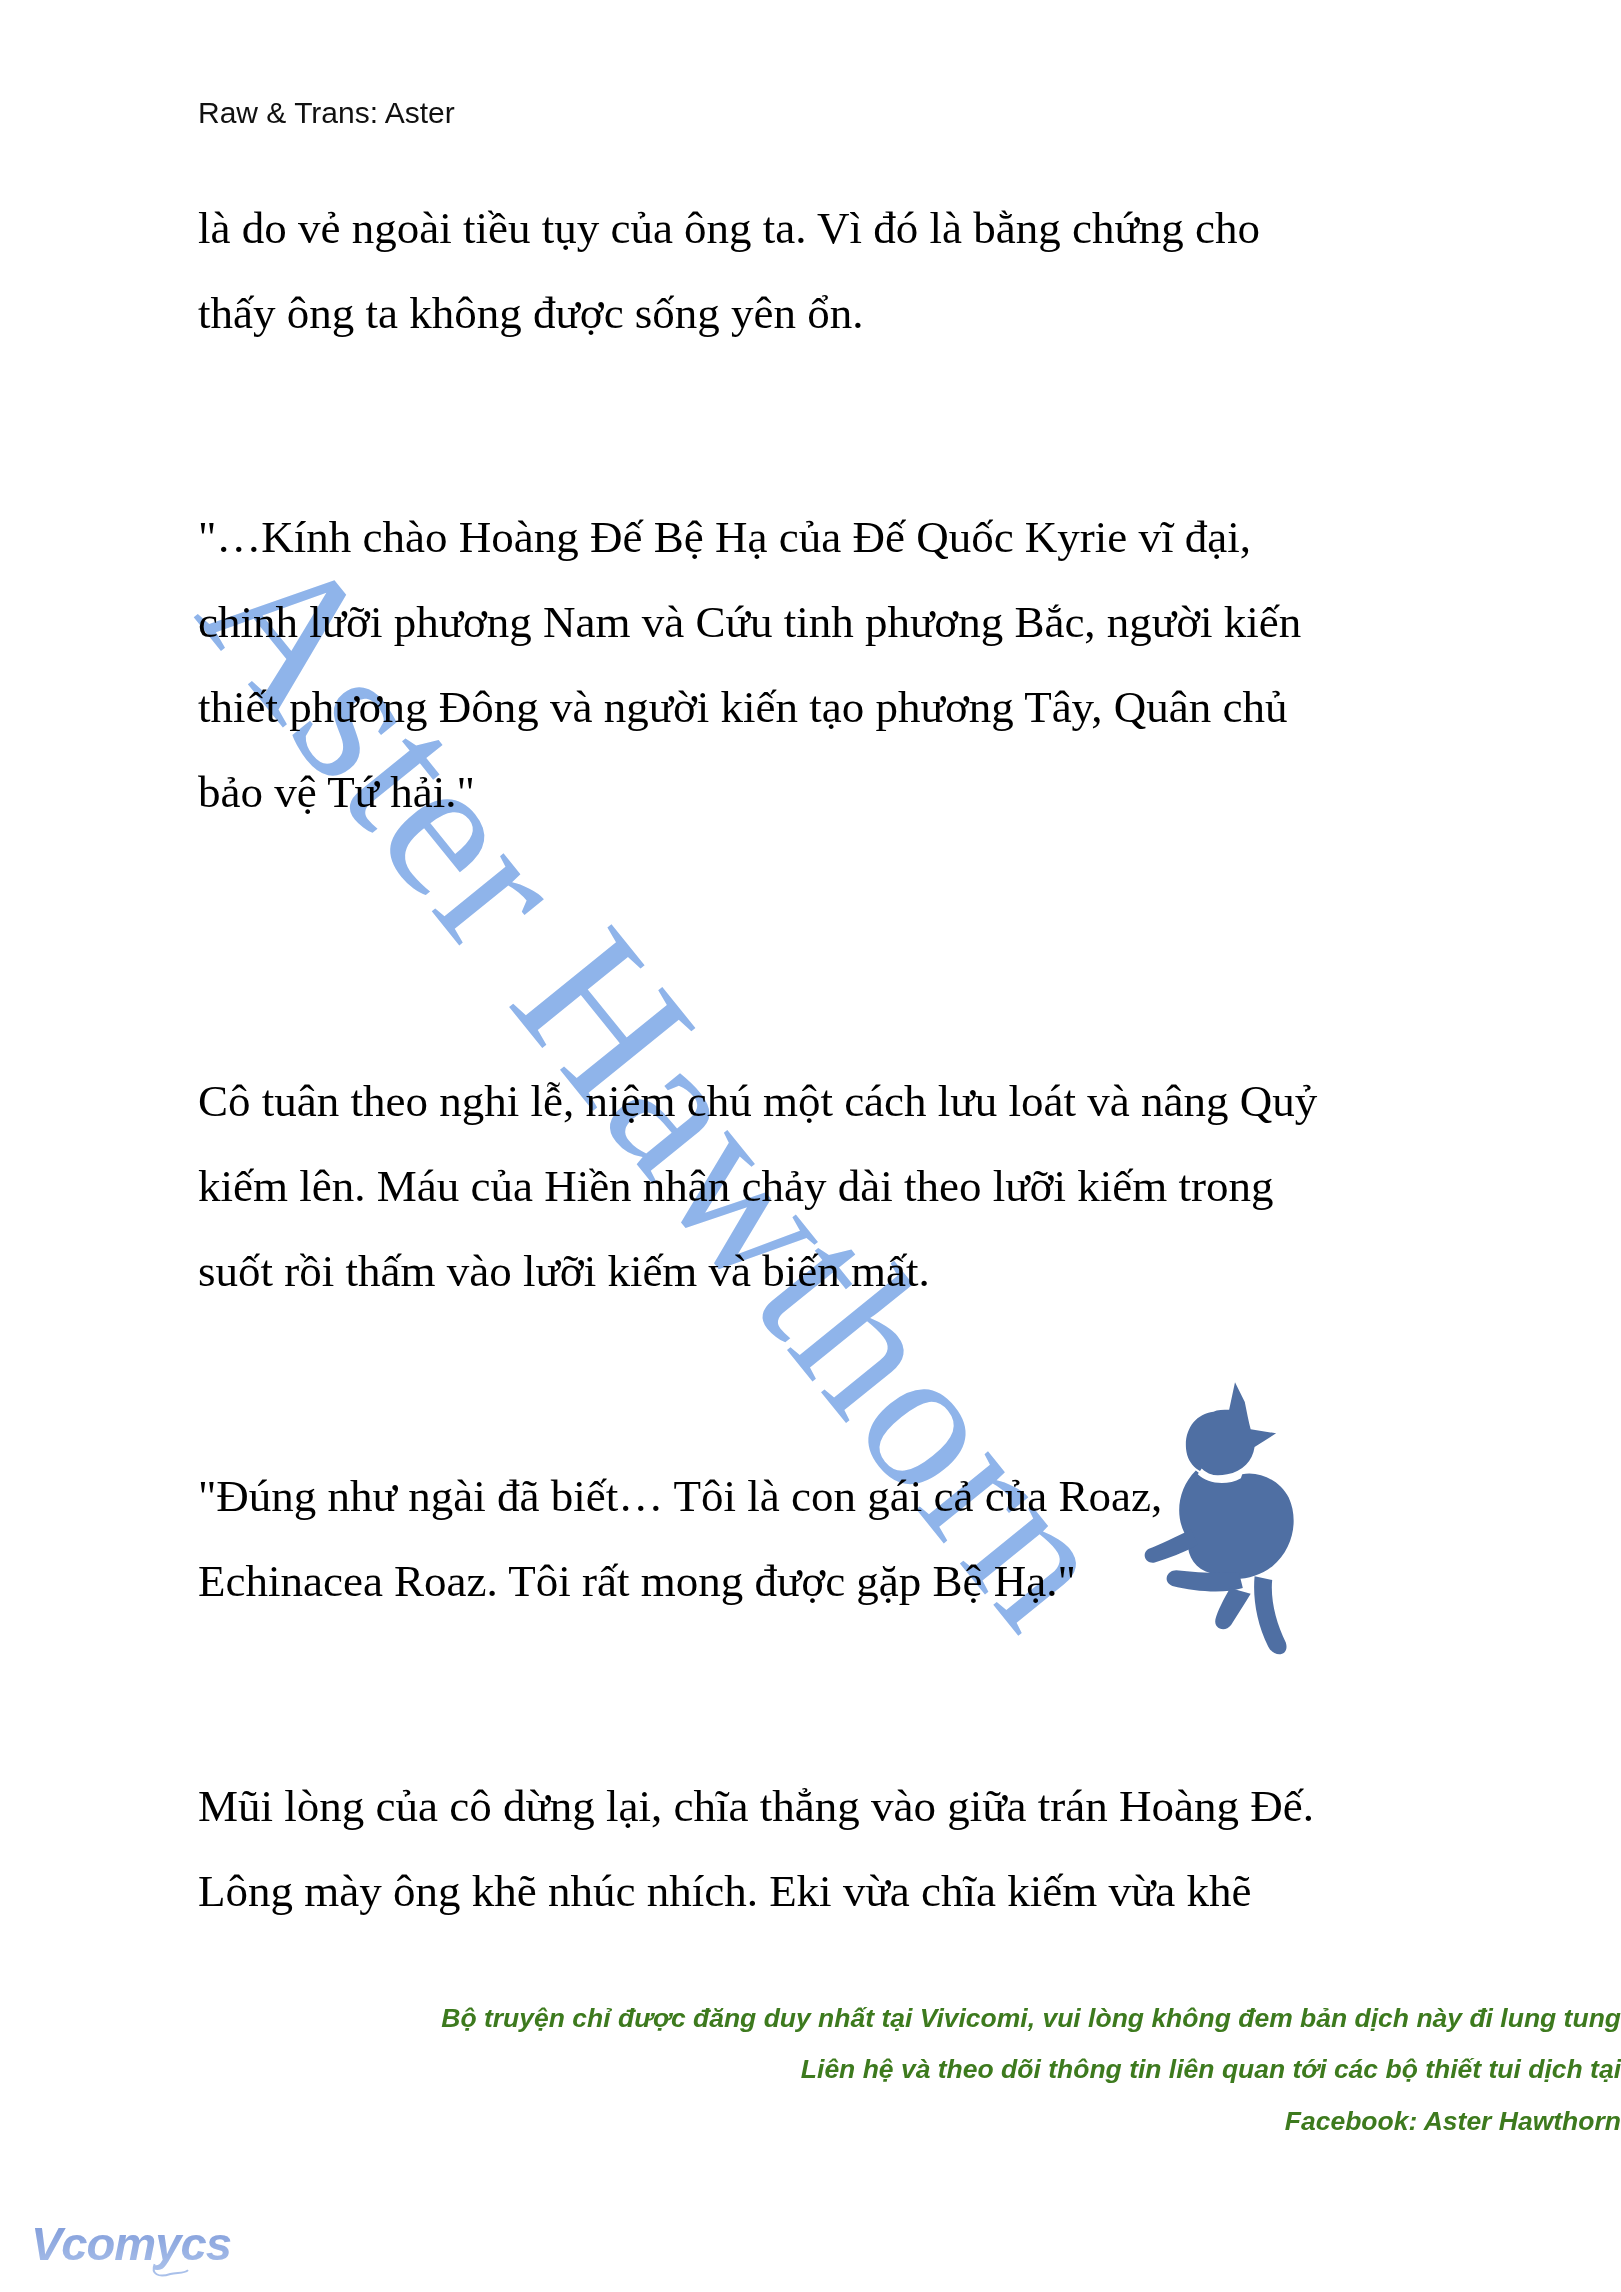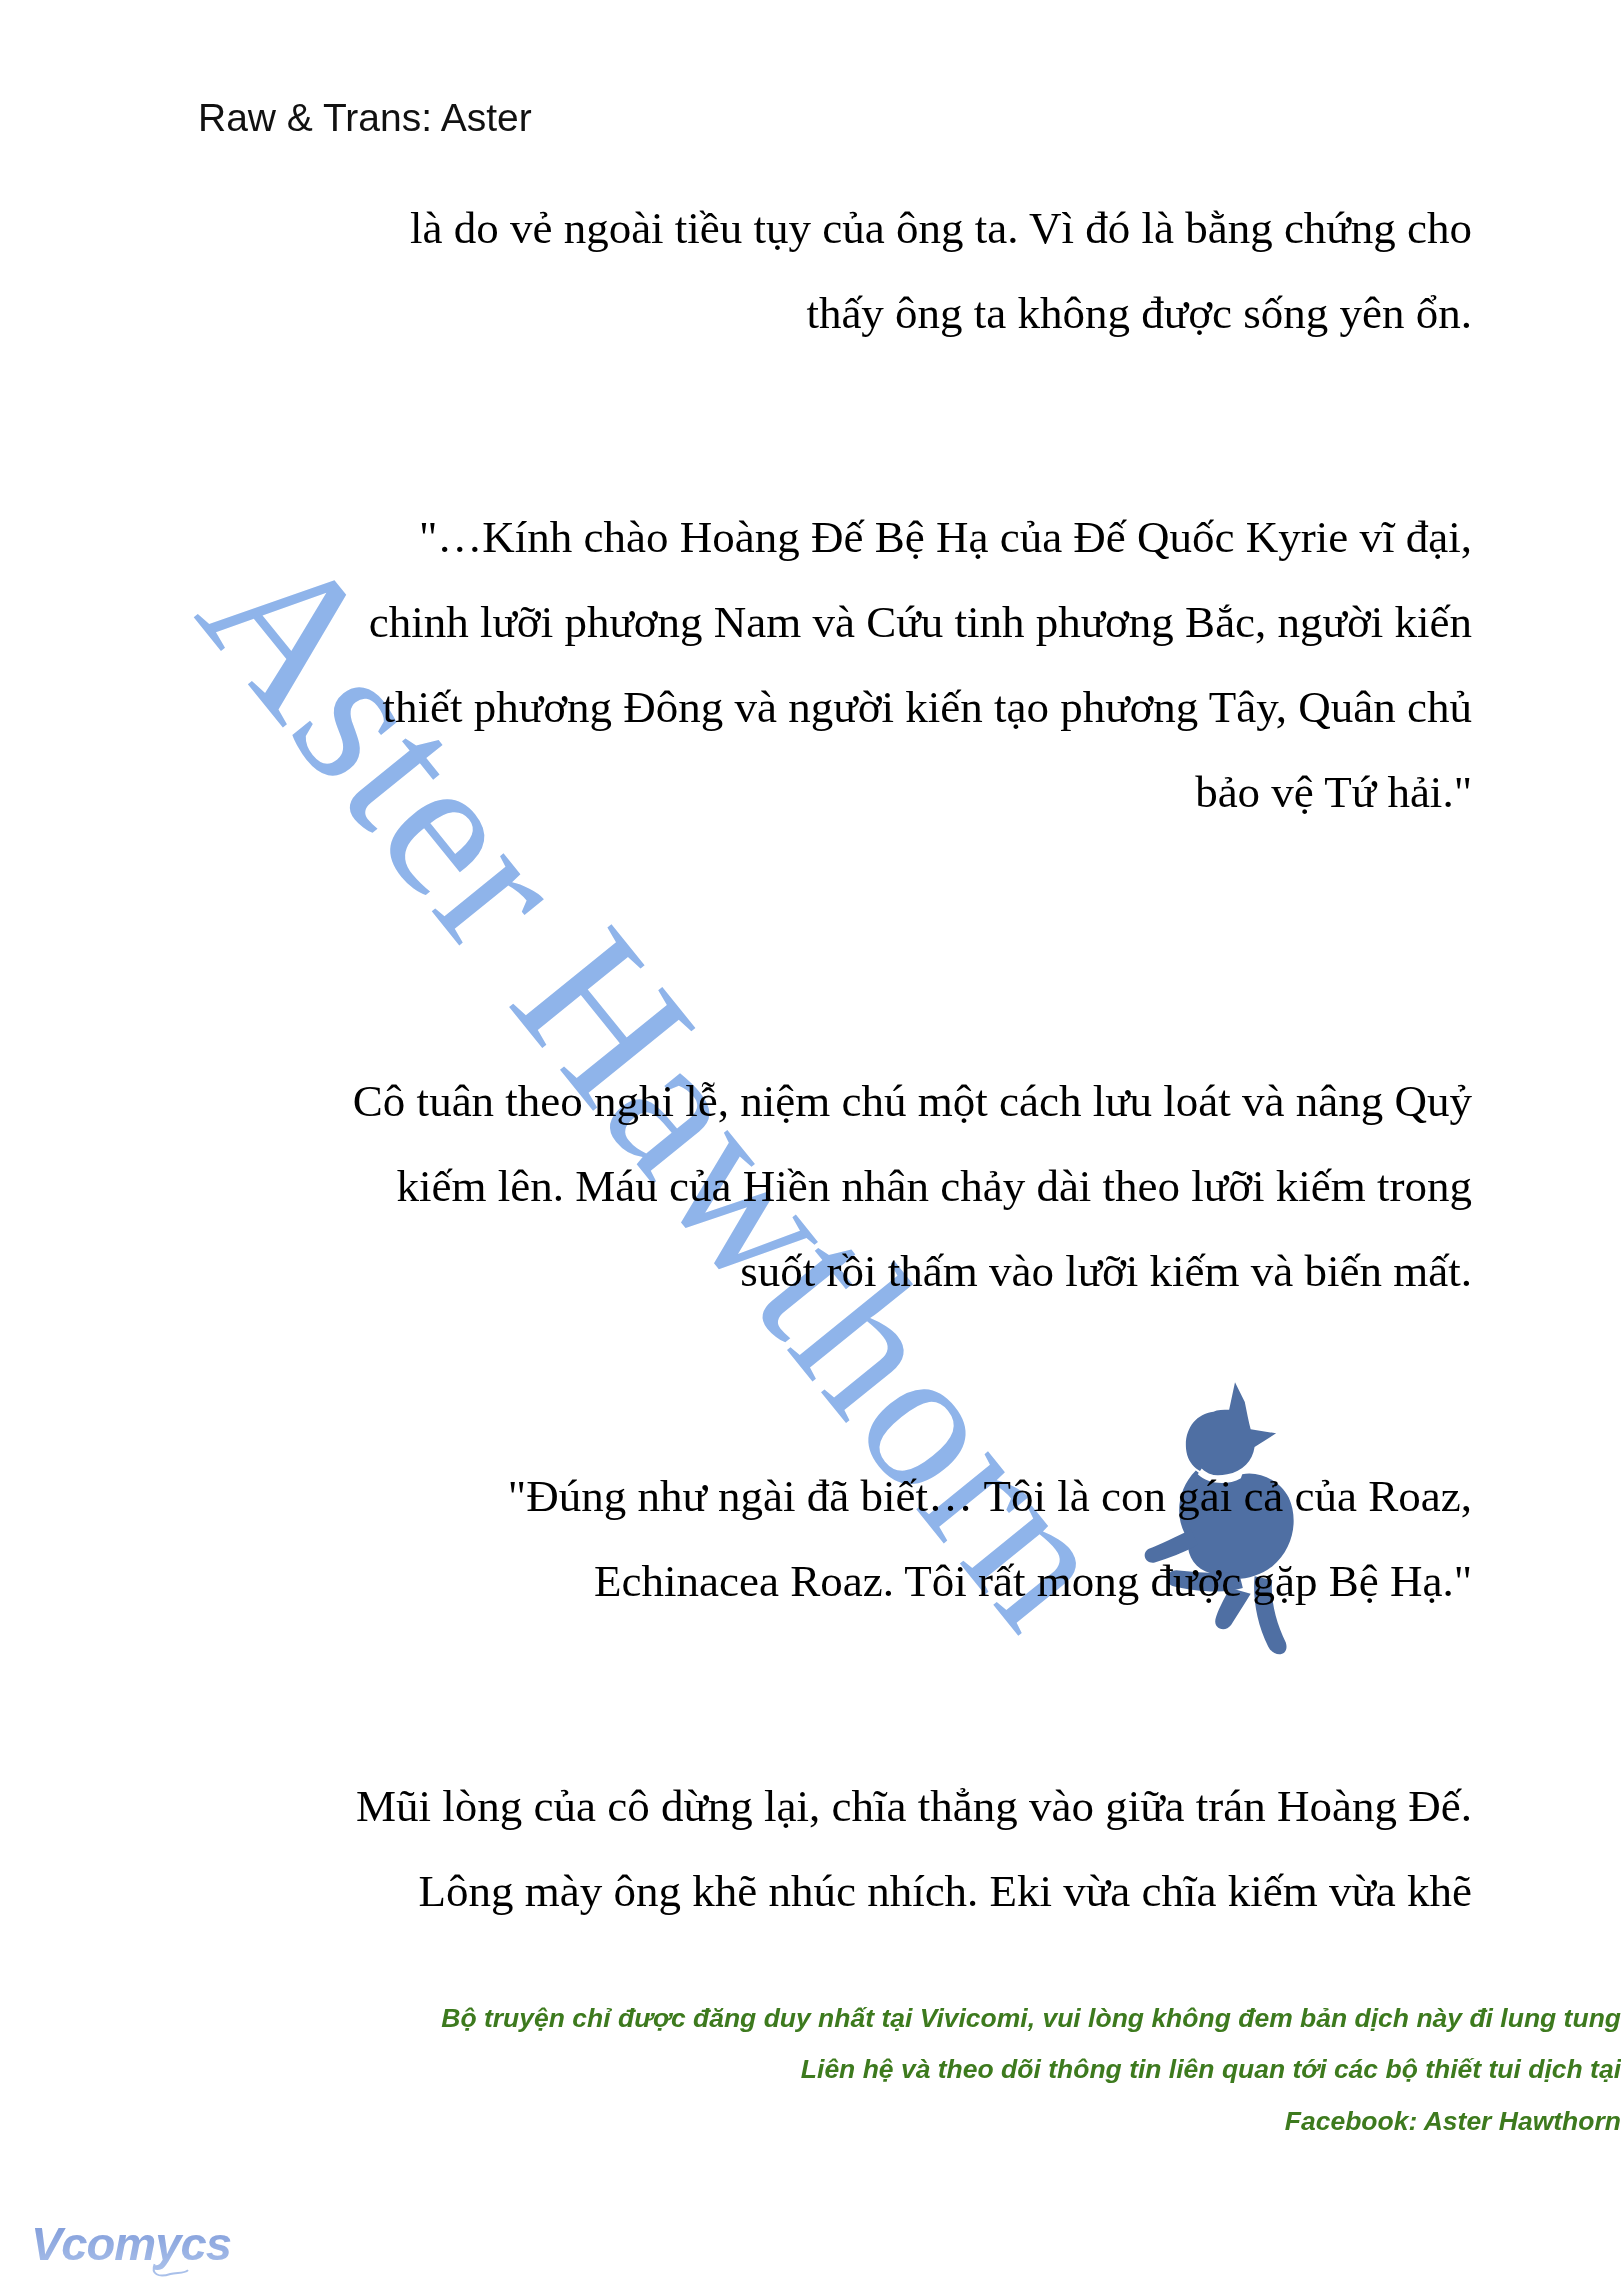--- a/index.html
+++ b/index.html
@@ -18,39 +18,38 @@
       left: 0; top: 0;
       width: 1621px;
       height: 2293px;
       background: #ffffff;
     }
     .header {
       position: absolute;
       left: 198px;
       top: 96px;
       font-family: "Liberation Sans", sans-serif;
-      font-size: 39px;
+      font-size: 30px;
       color: #111111;
       z-index: 3;
       text-align: center;
     }
     .para {
       position: absolute;
       left: 198px;
       width: 1274px;
       font-family: "Liberation Serif", serif;
       font-size: 45px;
       line-height: 85px;
       color: #000000;
       white-space: nowrap;
       z-index: 3;
     }
     .para .line {
       display: block;
-      text-align: right;
     }
     .watermark {
       position: absolute;
       left: 216px;
       top: 745px;
       font-family: "Liberation Serif", serif;
       font-size: 201px;
       color: #8fb4ea;
       transform-origin: 0 0;
       transform: rotate(51deg);

